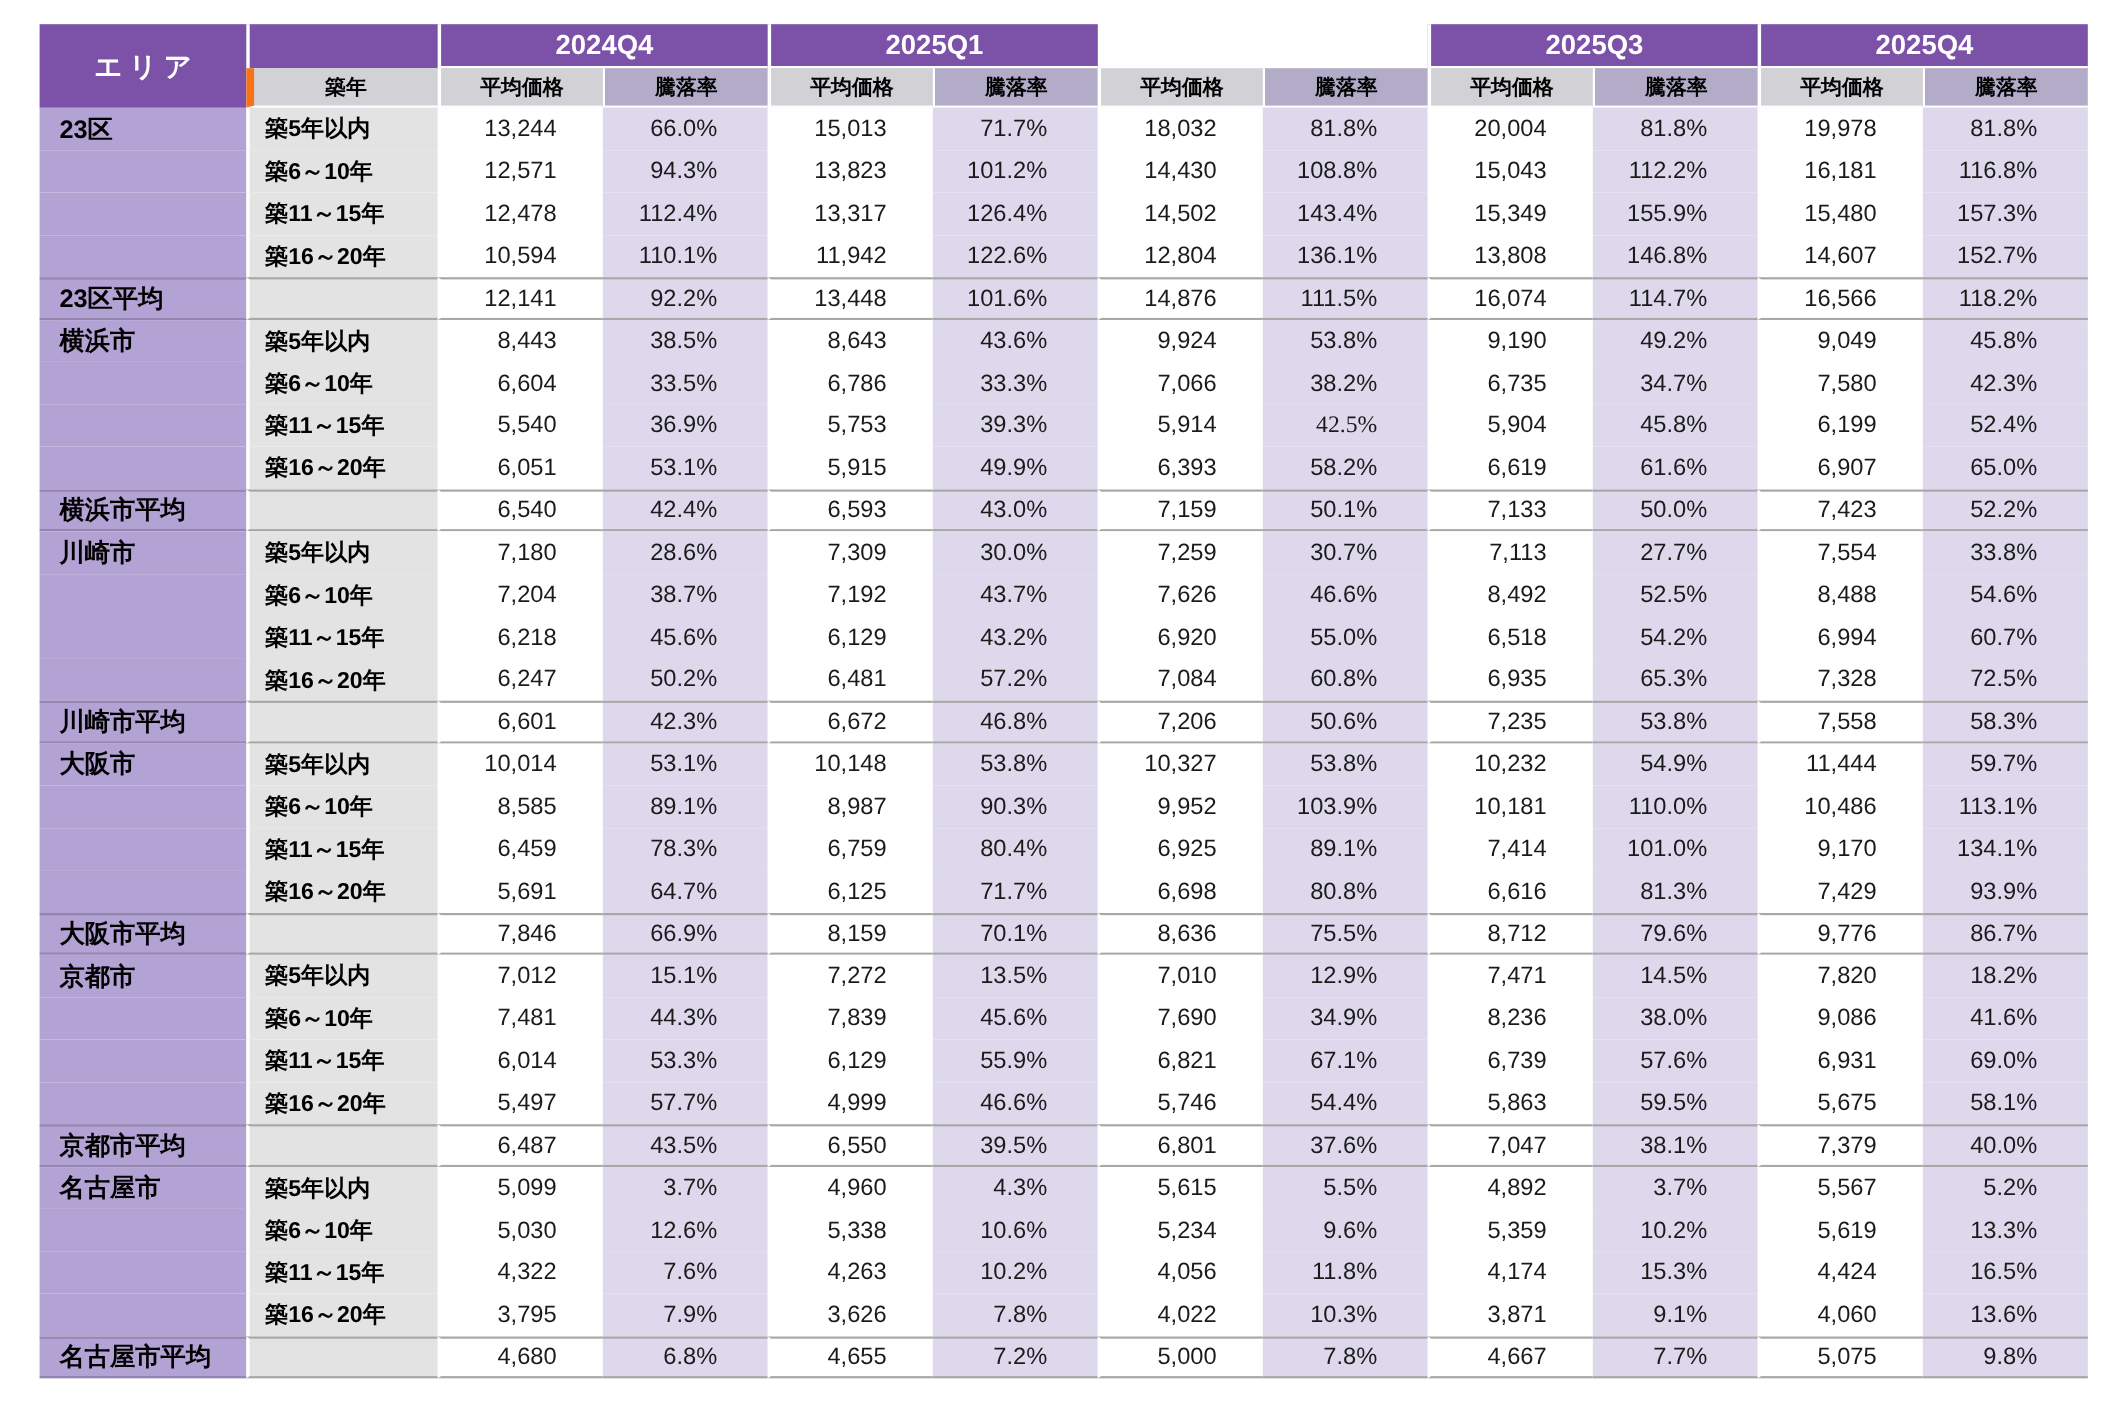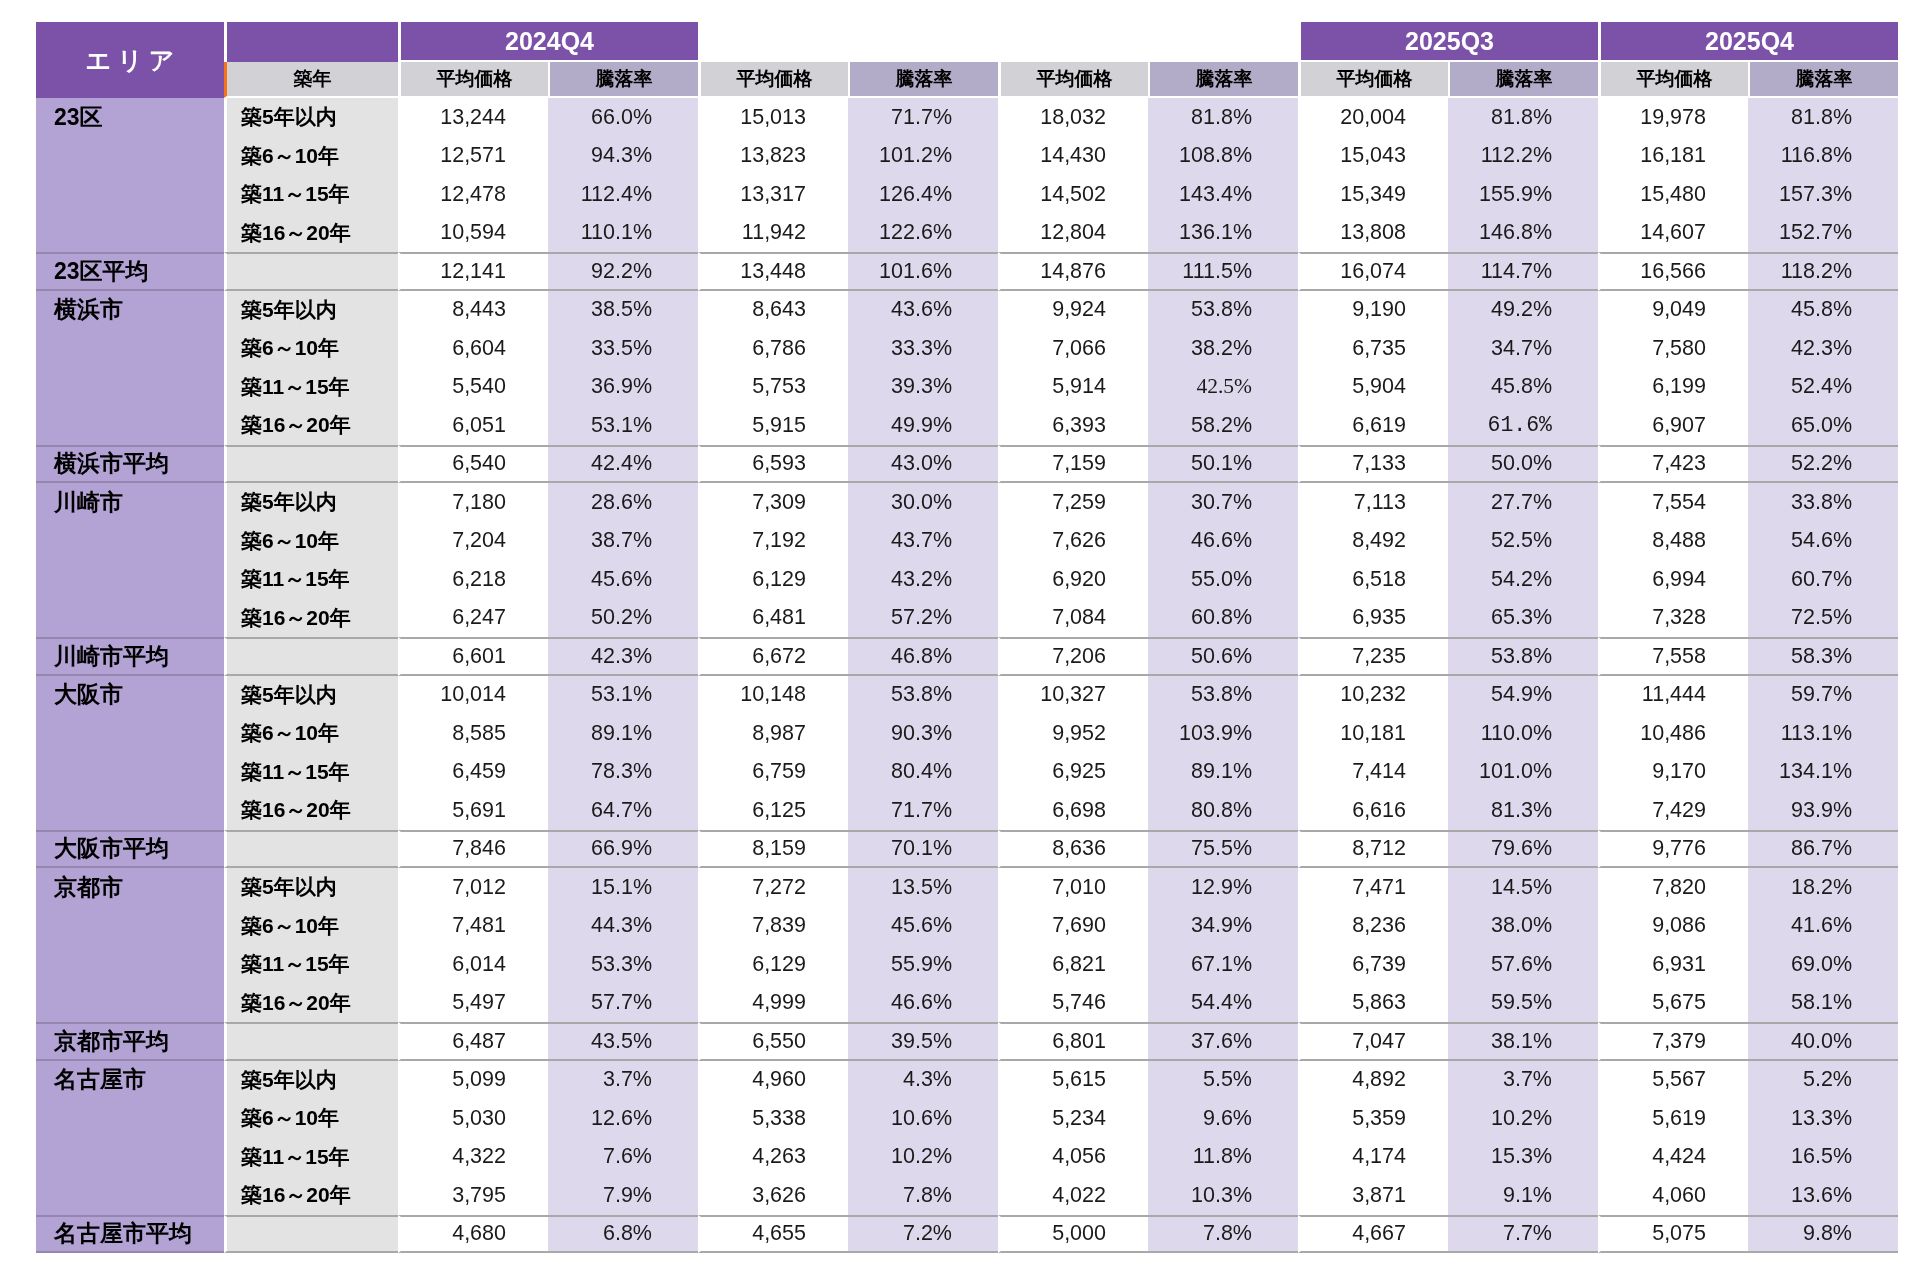--- a/index.html
+++ b/index.html
@@ -28,41 +28,42 @@
     grid-row:1/3;grid-column:1;background:var(--purple);
     color:#fff;font-weight:bold;font-size:25px;justify-content:center;
     letter-spacing:6px;padding-left:6px;
   }
   .hdr-age-top{grid-row:1;grid-column:2;background:var(--purple);border-left:3px solid #fff;}
   .qhead{
     background:var(--purple);color:#fff;font-weight:bold;font-size:25px;
     justify-content:center;border-left:3px solid #fff;border-bottom:2px solid #fff;
   }
   .subhead{font-weight:bold;font-size:19px;justify-content:center;border-bottom:2px solid #fff;color:#000;}
-  .agehead{grid-row:2;grid-column:2;background:var(--subhead-gray);border-left:3px solid #f97316;}
+  .agehead{grid-row:2;grid-column:2;background:var(--subhead-gray);border-left:7px solid #f97316;}
   .price-head{background:var(--subhead-gray);border-left:3px solid #fff;}
   .change-head{background:var(--subhead-purple);border-left:2px solid #fff;}
   .areacell{background:var(--area-fill);font-weight:bold;font-size:23px;padding-left:18px;color:#000;}
   .agecell{background:var(--age-fill);font-weight:bold;font-size:21px;padding-left:14px;border-left:3px solid #fff;color:#000;}
   .pricecell{background:#fff;justify-content:flex-end;padding-right:42px;font-size:21.5px;border-left:3px solid #fff;color:#1a1a1a;}
   .changecell{background:var(--lavender);justify-content:flex-end;padding-right:46px;font-size:21.5px;color:#1a1a1a;}
   .avg{border-top:2px solid var(--sep);border-bottom:2px solid var(--sep);}
   .areacell.avg{border-top:2px solid rgba(110,100,130,0.45);border-bottom:2px solid rgba(110,100,130,0.45);}
 </style>
 </head>
 <body>
 
 <div class="tbl" id="tbl">
   <div class="c hdr-area">エリア</div>
   <div class="c hdr-age-top"></div>
   <div class="c subhead agehead">築年</div>
 
 <div class="c qhead" style="grid-area: 1 / 3 / auto / span 2;">2024Q4</div>
     <div class="c subhead price-head" style="grid-area: 2 / 3;">平均価格</div>
     <div class="c subhead change-head" style="grid-area: 2 / 4;">騰落率</div>
+    <div class="c qhead" style="grid-area: 1 / 5 / auto / span 2;">2025Q1</div>
     <div class="c subhead price-head" style="grid-area: 2 / 5;">平均価格</div>
     <div class="c subhead change-head" style="grid-area: 2 / 6;">騰落率</div>
     <div class="c subhead price-head" style="grid-area: 2 / 7;">平均価格</div>
     <div class="c subhead change-head" style="grid-area: 2 / 8;">騰落率</div>
     <div class="c qhead" style="grid-area: 1 / 9 / auto / span 2;">2025Q3</div>
     <div class="c subhead price-head" style="grid-area: 2 / 9;">平均価格</div>
     <div class="c subhead change-head" style="grid-area: 2 / 10;">騰落率</div>
     <div class="c qhead" style="grid-area: 1 / 11 / auto / span 2;">2025Q4</div>
     <div class="c subhead price-head" style="grid-area: 2 / 11;">平均価格</div>
     <div class="c subhead change-head" style="grid-area: 2 / 12;">騰落率</div>
@@ -164,21 +165,21 @@
     <div class="c changecell" style="grid-area: 10 / 12;">52.4%</div>
     <div class="c areacell" style="grid-area: 11 / 1;"></div>
     <div class="c agecell" style="grid-area: 11 / 2;">築16～20年</div>
     <div class="c pricecell" style="grid-area: 11 / 3;">6,051</div>
     <div class="c changecell" style="grid-area: 11 / 4;">53.1%</div>
     <div class="c pricecell" style="grid-area: 11 / 5;">5,915</div>
     <div class="c changecell" style="grid-area: 11 / 6;">49.9%</div>
     <div class="c pricecell" style="grid-area: 11 / 7;">6,393</div>
     <div class="c changecell" style="grid-area: 11 / 8;">58.2%</div>
     <div class="c pricecell" style="grid-area: 11 / 9;">6,619</div>
-    <div class="c changecell" style="grid-area: 11 / 10; font-family: Liberation Mono, monospace;">61.6%</div>
+    <div class="c changecell" style="grid-area: 11 / 10;">61.6%</div>
     <div class="c pricecell" style="grid-area: 11 / 11;">6,907</div>
     <div class="c changecell" style="grid-area: 11 / 12;">65.0%</div>
     <div class="c areacell avg" style="grid-area: 12 / 1;">横浜市平均</div>
     <div class="c agecell avg" style="grid-area: 12 / 2;"></div>
     <div class="c pricecell avg" style="grid-area: 12 / 3;">6,540</div>
     <div class="c changecell avg" style="grid-area: 12 / 4;">42.4%</div>
     <div class="c pricecell avg" style="grid-area: 12 / 5;">6,593</div>
     <div class="c changecell avg" style="grid-area: 12 / 6;">43.0%</div>
     <div class="c pricecell avg" style="grid-area: 12 / 7;">7,159</div>
     <div class="c changecell avg" style="grid-area: 12 / 8;">50.1%</div>

